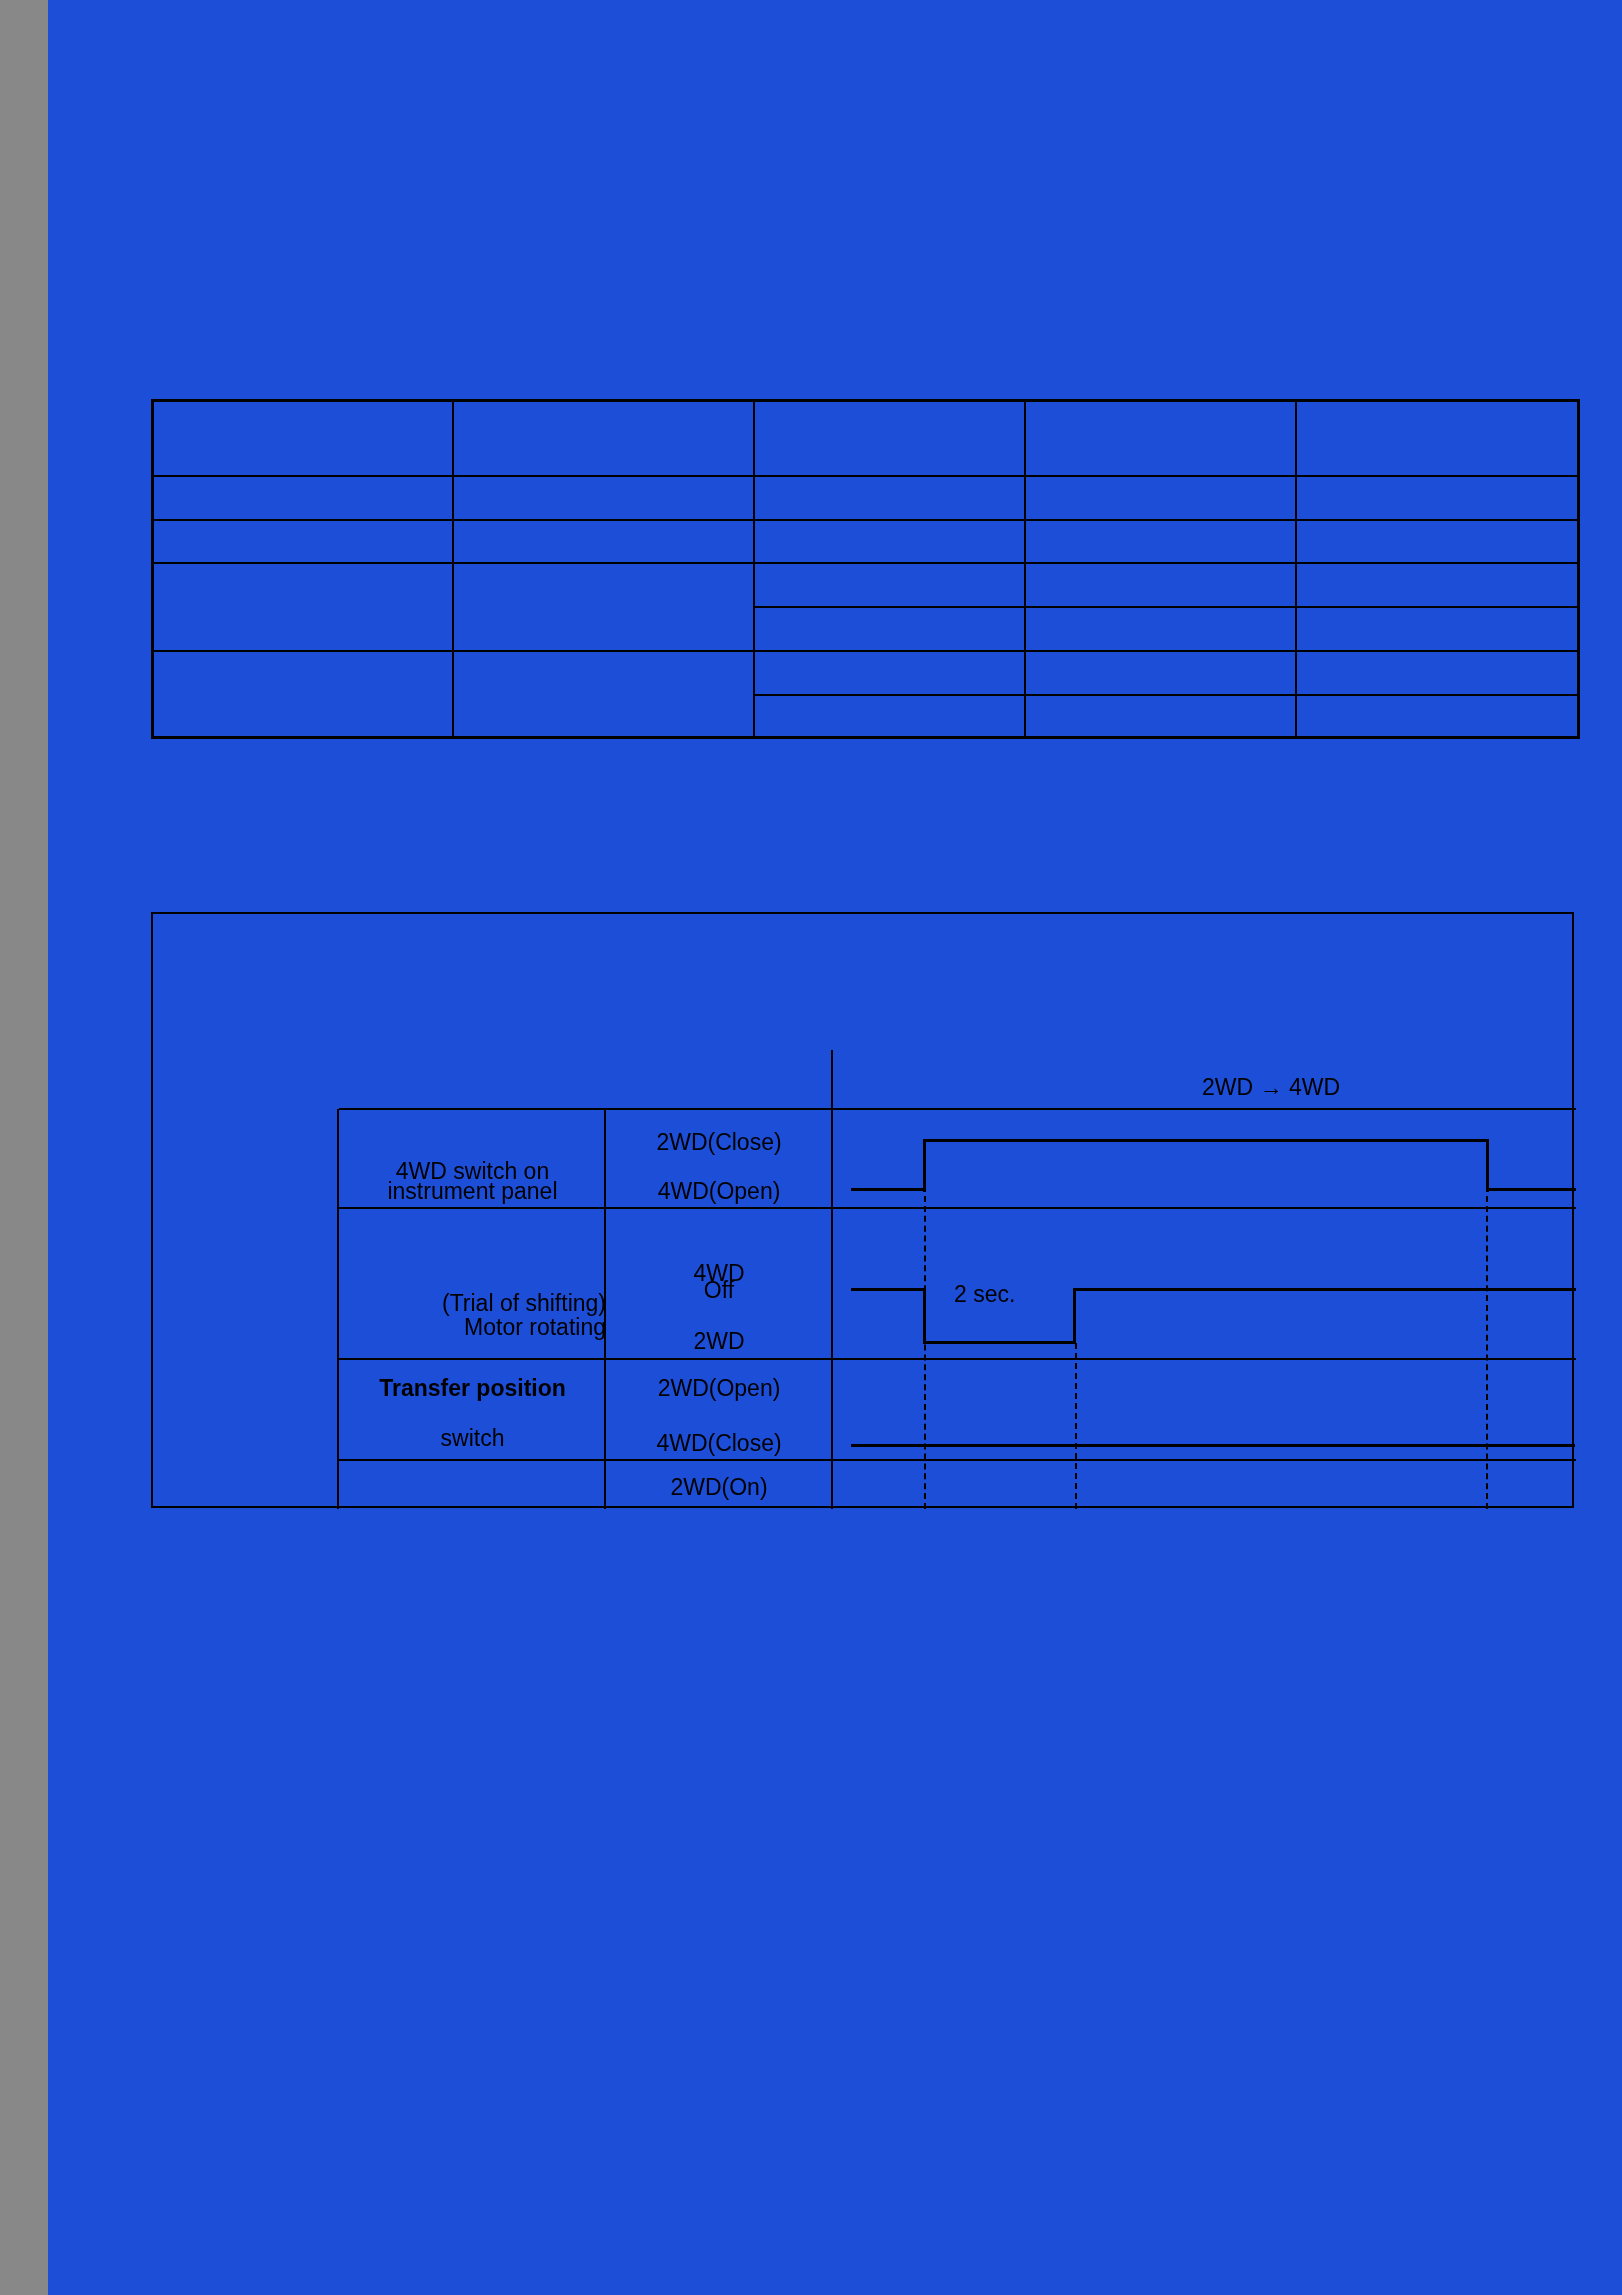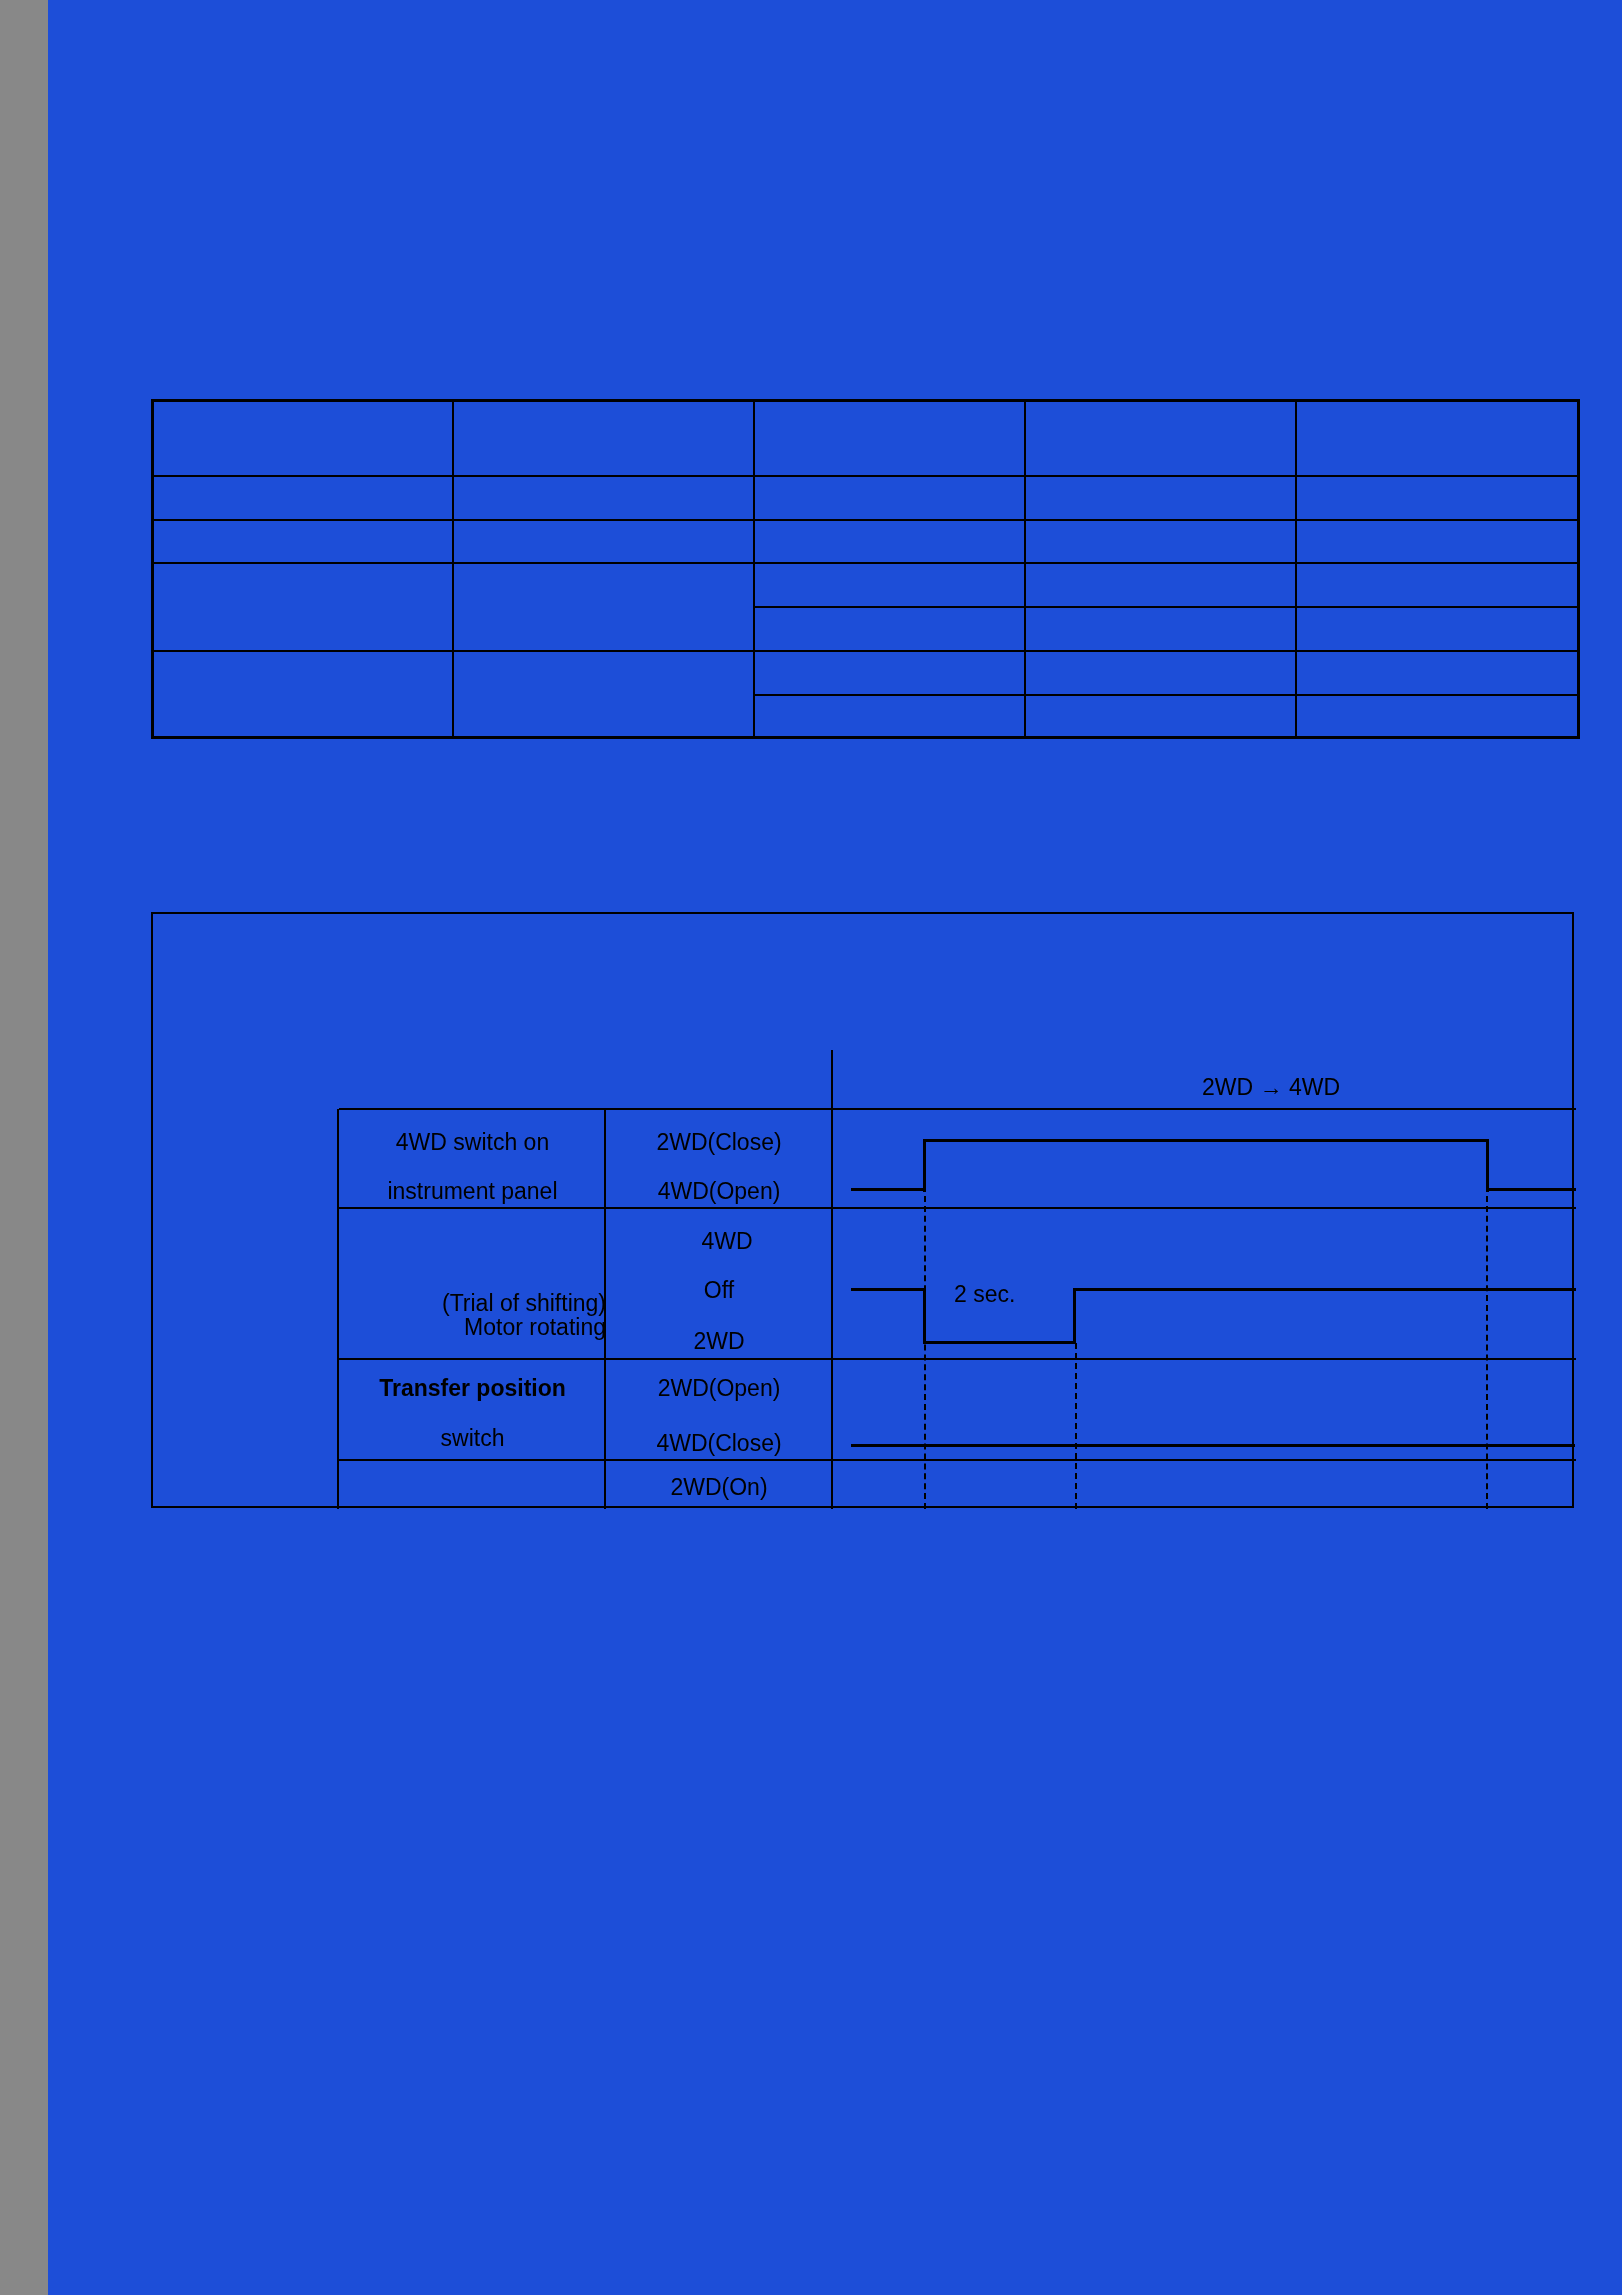--- a/index.html
+++ b/index.html
@@ -72,28 +72,28 @@
 
   <div class="hline" style="left:291px; top:1108px; width:1237px; height:2px;"></div>
   <div class="hline" style="left:291px; top:1207px; width:1237px; height:2px;"></div>
   <div class="hline" style="left:291px; top:1358px; width:1237px; height:2px;"></div>
   <div class="hline" style="left:291px; top:1459px; width:1237px; height:2px;"></div>
 
   <div class="vline" style="left:289px;  top:1109px; width:2px; height:400px;"></div>
   <div class="vline" style="left:556px;  top:1109px; width:2px; height:400px;"></div>
   <div class="vline" style="left:783px; top:1050px; width:2px; height:459px;"></div>
 
-  <div class="txt" style="left:291px; top:1129px; width:267px;">4WD switch on</div>
+  <div class="txt" style="left:291px; top:1158px; width:267px;">4WD switch on</div>
   <div class="txt" style="left:291px; top:1178px; width:267px;">instrument panel</div>
   <div class="txt" style="left:558px; top:1129px; width:226px;">2WD(Close)</div>
   <div class="txt" style="left:558px; top:1178px; width:226px;">4WD(Open)</div>
 
   <div class="txt" style="left:291px; top:1314px; width:267px;text-align:right;">Motor rotating</div>
   <div class="txt" style="left:291px; top:1290px; width:267px;text-align:right;">(Trial of shifting)</div>
-  <div class="txt" style="left:558px; top:1228px; width:226px;padding-left:8px;">4WD</div>
+  <div class="txt" style="left:558px; top:1260px; width:226px;">4WD</div>
   <div class="txt" style="left:558px; top:1277px; width:226px;">Off</div>
   <div class="txt" style="left:558px; top:1328px; width:226px;">2WD</div>
 
   <div class="txt" style="left:291px; top:1375px; width:267px;font-weight:bold;">Transfer position</div>
   <div class="txt" style="left:291px; top:1425px; width:267px;">switch</div>
   <div class="txt" style="left:558px; top:1375px; width:226px;">2WD(Open)</div>
   <div class="txt" style="left:558px; top:1430px; width:226px;">4WD(Close)</div>
 
   <div class="txt" style="left:558px; top:1474px; width:226px;">2WD(On)</div>
 

